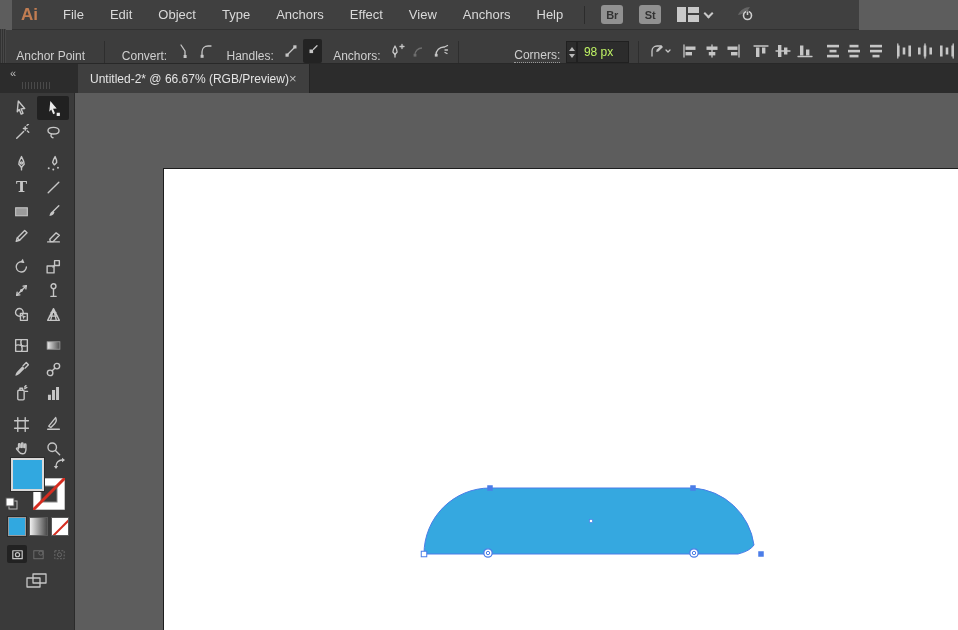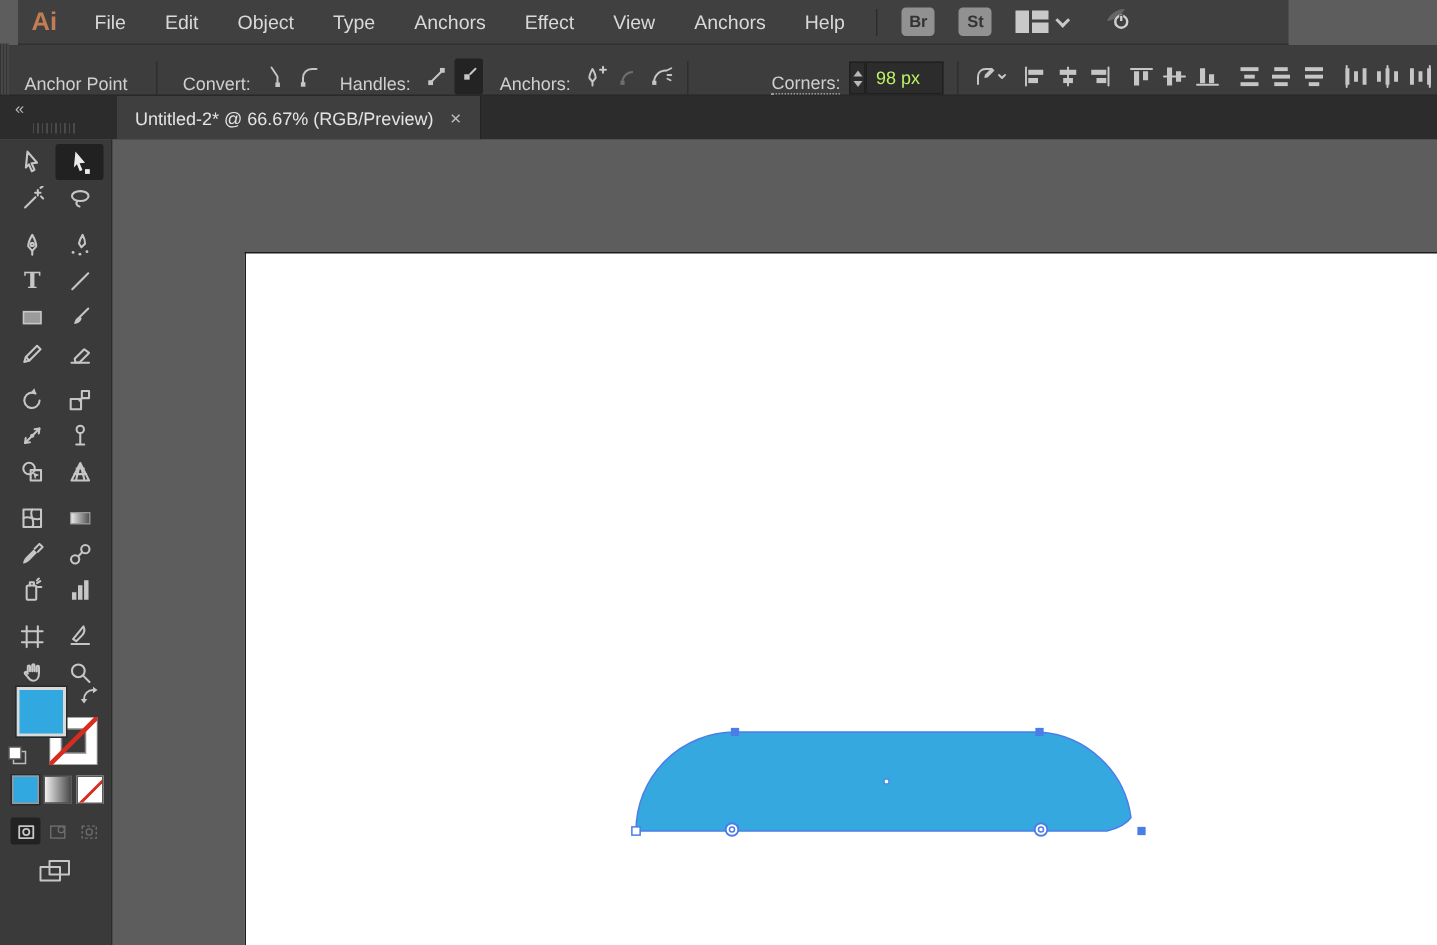--- a/index.html
+++ b/index.html
@@ -42,21 +42,21 @@
   .cb-input{width:52px;height:22px;background:#2c2c2c;border:1px solid #202020;color:#bef264;
             font-size:12px;font-family:"Liberation Sans",sans-serif;padding:0 6px;margin-right:2px;}
   svg .s{stroke:#c6c6c6;fill:none;stroke-width:1.3;stroke-linecap:round;stroke-linejoin:round;}
   svg .f{fill:#c6c6c6;stroke:none;}
   svg .dim{stroke:#6e6e6e;}
   svg .dimf{fill:#6e6e6e;stroke:none;}
 
   
   .tabstrip{position:absolute;left:0;top:64px;width:958px;height:29px;background:#2c2c2c;}
   .doc-tab{position:absolute;left:78px;top:0;height:29px;background:#3f3f3f;display:flex;
-           align-items:center;padding:0 12px;gap:11px;border-right:1px solid #242424;}
+           align-items:center;padding:0 12px;gap:0;border-right:1px solid #242424;}
   .doc-tab .title{font-size:12px;color:#e4e4e4;white-space:nowrap;}
   .doc-tab .close{font-size:13px;color:#bdbdbd;cursor:pointer;line-height:1;}
   .collapse-btn{position:absolute;left:10px;top:3px;font-size:11px;color:#bdbdbd;letter-spacing:1px;}
   .tb-grip{position:absolute;left:22px;top:18px;width:30px;height:7px;
            background:repeating-linear-gradient(90deg,#4a4a4a 0 1px,transparent 1px 3px);}
 
   
   .dock{position:absolute;left:0;top:93px;width:75px;height:537px;background:#3a3a3a;
         border-right:1px solid #2b2b2b;}
   .tools{position:absolute;left:5px;top:3px;width:64px;display:flex;flex-wrap:wrap;}

